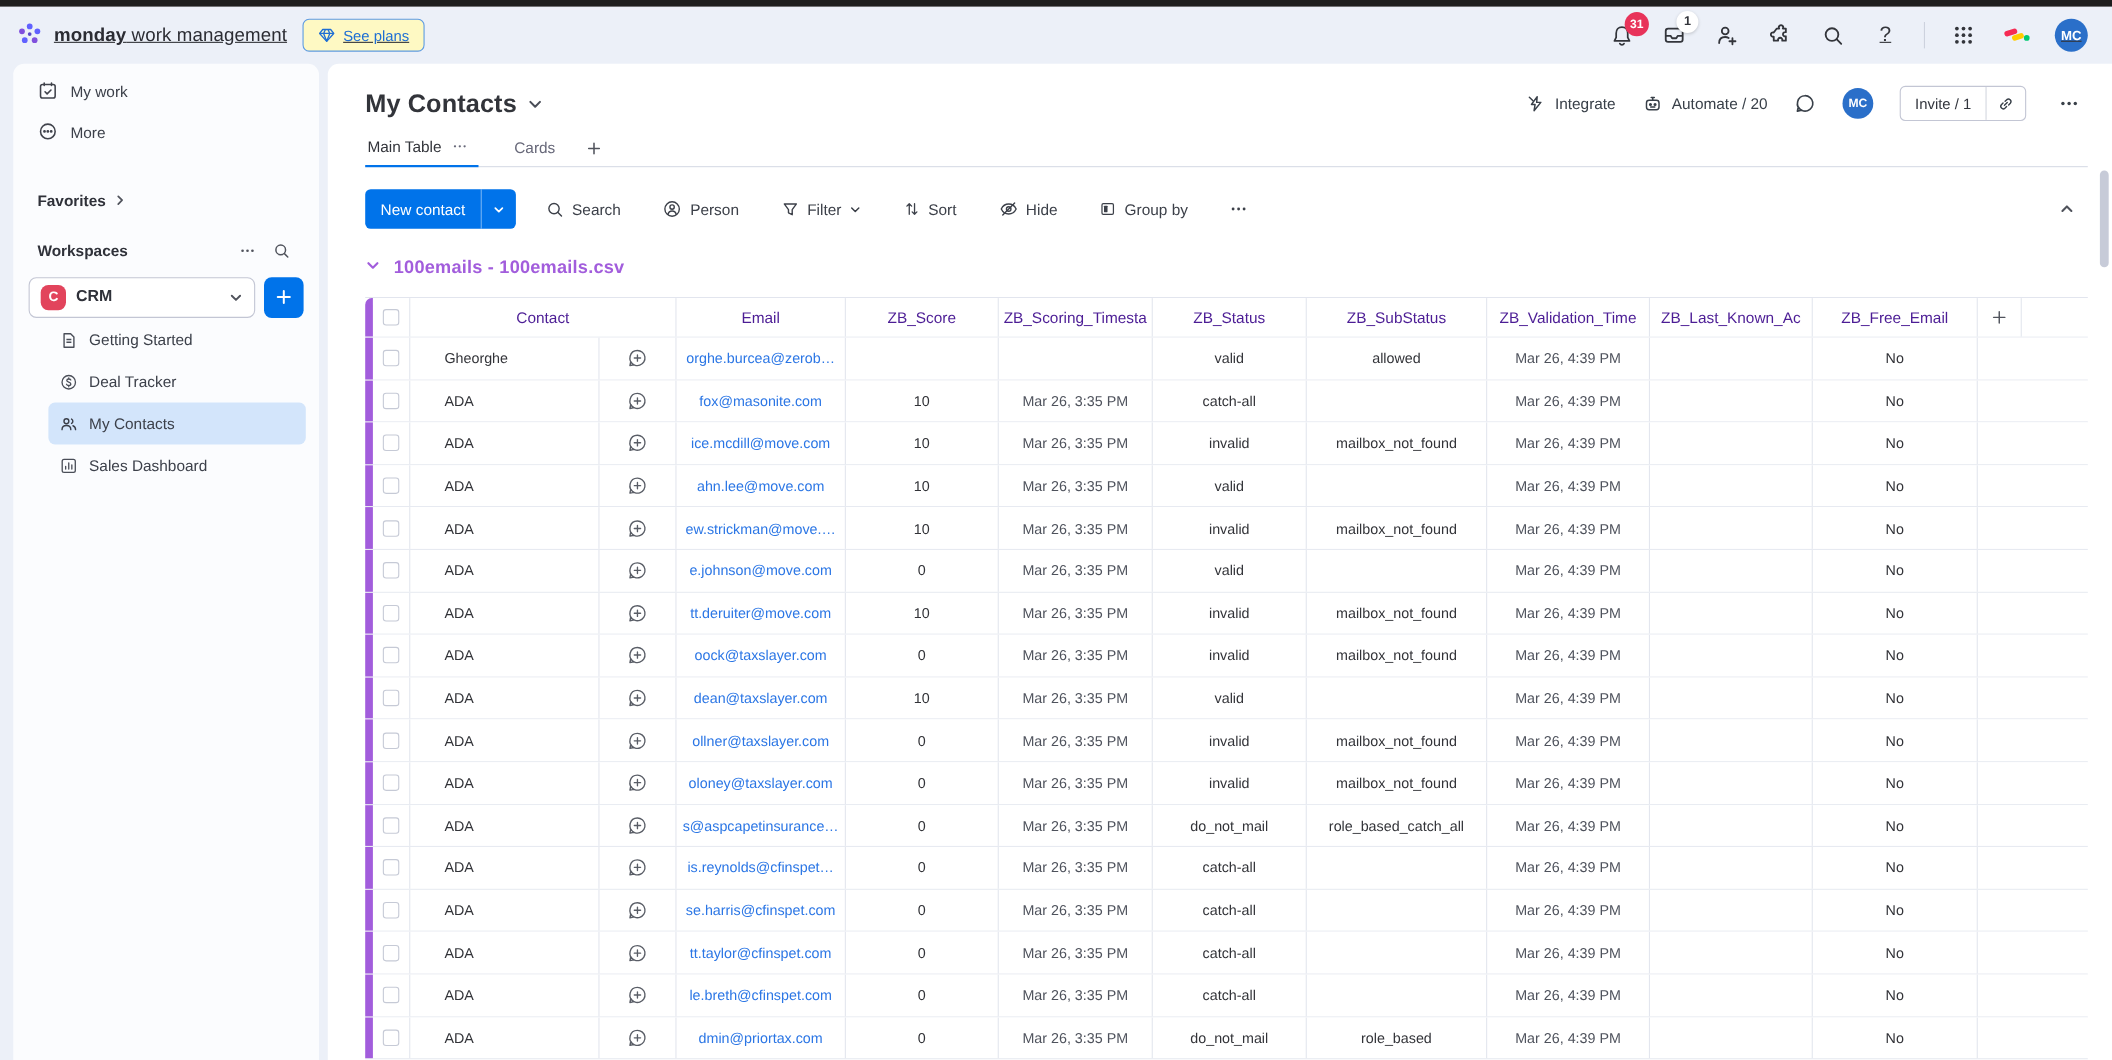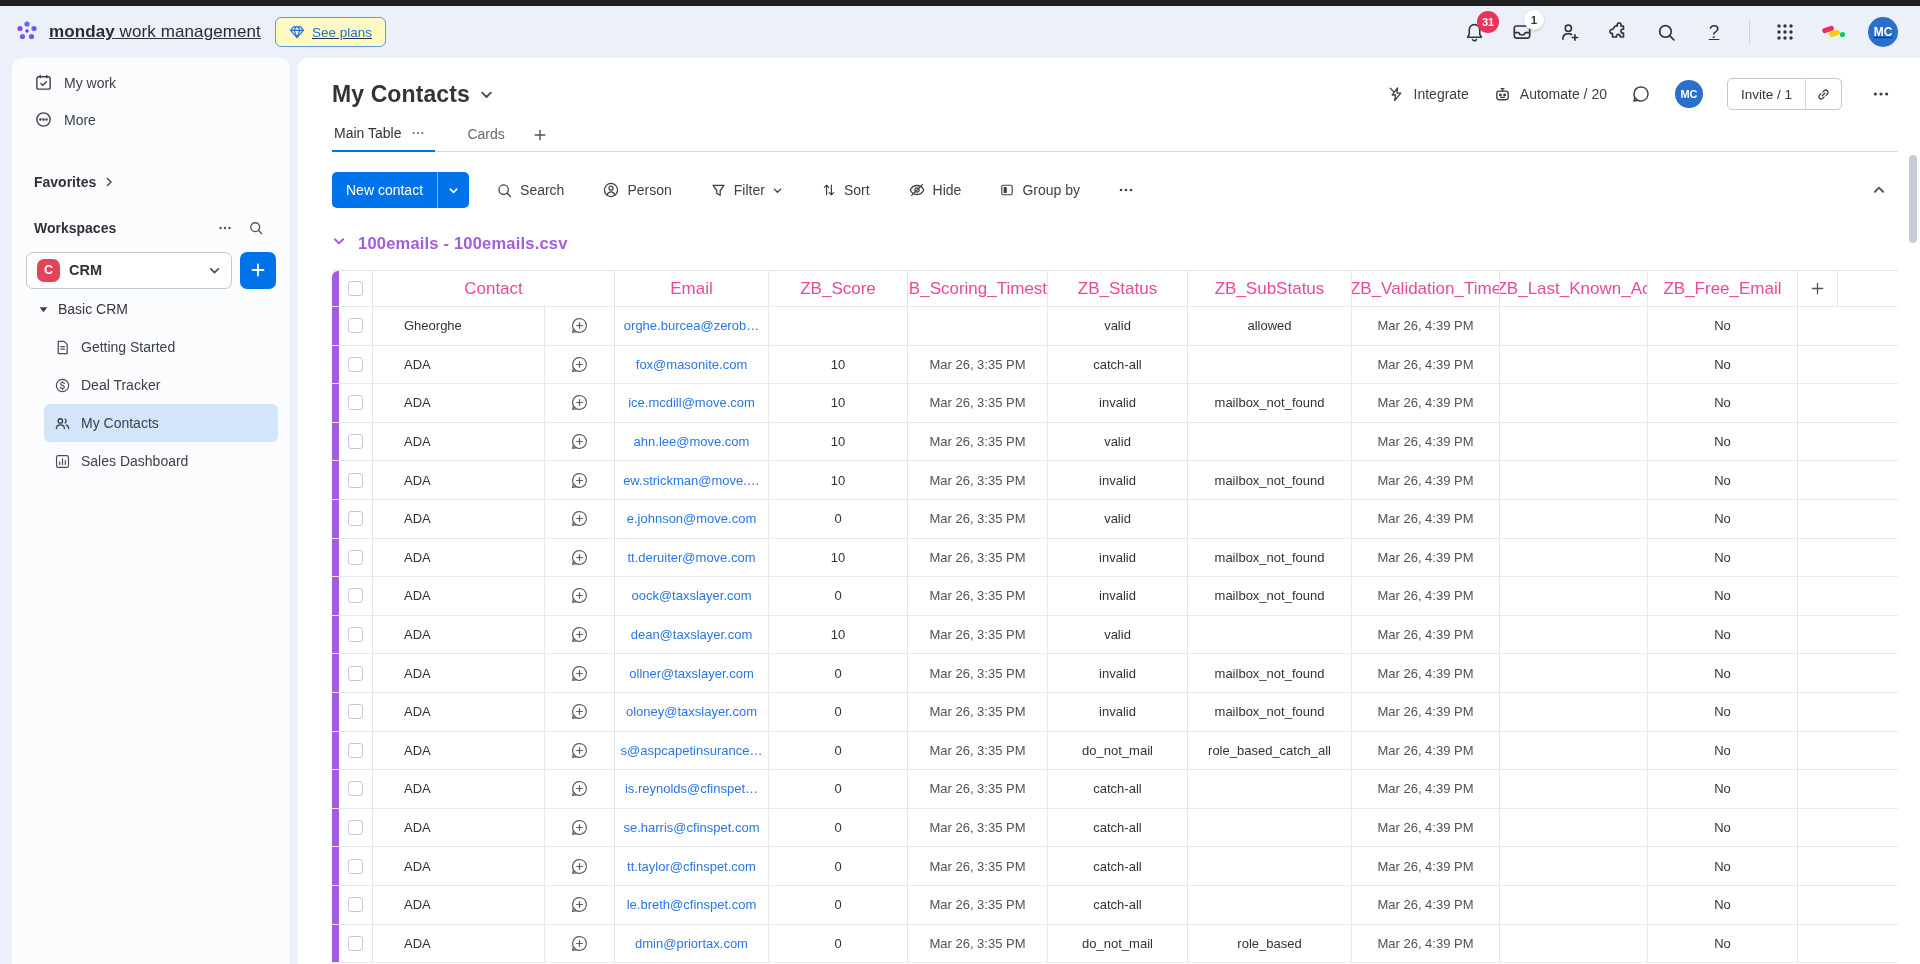--- a/index.html
+++ b/index.html
@@ -110,21 +110,21 @@
   .elink { color:var(--link); cursor:pointer; }
   .cscore { width:139px; flex:none; }
   .cts1 { width:140px; flex:none; color:#4e525c; }
   .cstatus { width:140px; flex:none; }
   .csub { width:164px; flex:none; }
   .cts2 { width:148px; flex:none; color:#4e525c; }
   .clast { width:148px; flex:none; }
   .cfree { width:150px; flex:none; }
   .cplus { width:40px; flex:none; cursor:pointer; }
   .filler { flex:1; border-right:none; }
-  .hcell { color:#ec4899; font-size:17px; cursor:pointer; }
+  .hcell { color:#4c1d95; font-size:14px; cursor:pointer; }
   .trow .cplus { border-right:none; }
   .thead .cplus { border-right:1px solid #e3e6ee; }
 
   .v-scroll { position:absolute; top:97px; right:3px; width:8px; height:88px; border-radius:4px; background:#c7cbd8; cursor:pointer; }
 
   svg { display:block; }
 </style>
 </head>
 <body>
 
@@ -291,28 +291,20 @@
               </svg>
           </span>
         </div>
         <button class="ws-add">
           <svg width="16" height="16" viewBox="0 0 16 16" fill="none" stroke="#fff" stroke-width="1.8" stroke-linecap="round">
               <path d="M8 2.5 V13.5 M2.5 8 H13.5"></path>
             </svg>
         </button>
       </div>
 
-      <div class="folder">
-        <span>
-          <svg width="11" height="11" viewBox="0 0 10 10">
-              <path d="M1.5 3 H8.5 L5 7.5 Z" fill="#40434c"></path>
-            </svg>
-        </span>
-        <span>Basic CRM</span>
-      </div>
 
       <div class="board">
         <span>
           <svg width="17" height="17" viewBox="0 0 20 20" fill="none" stroke="#4a4e58" stroke-width="1.5" stroke-linejoin="round">
             <path d="M5 2.8 H12 L15.5 6.3 V17.2 H5 Z"></path>
               <path d="M7.5 9 H12.8 M7.5 12 H12.8"></path>
           </svg>
         </span>
         <span>Getting Started</span>
       </div>

